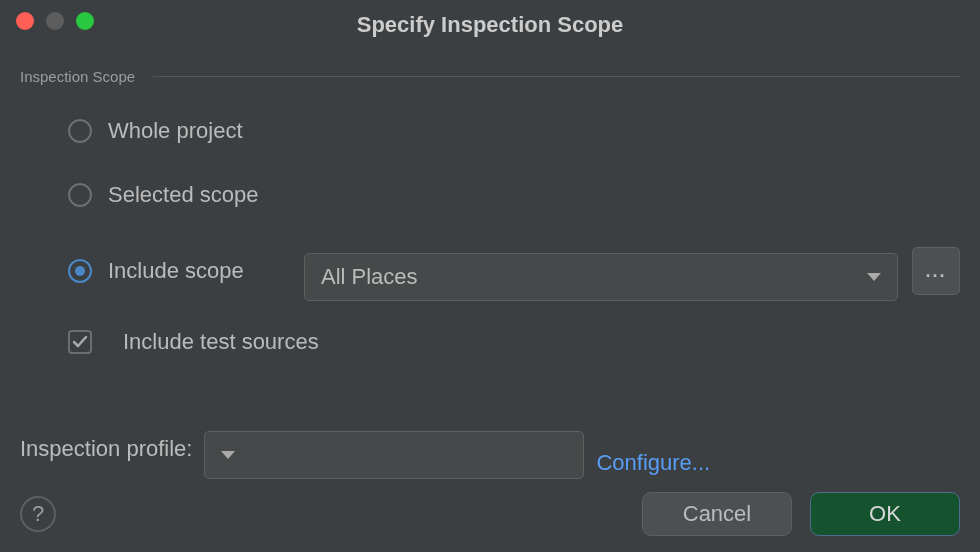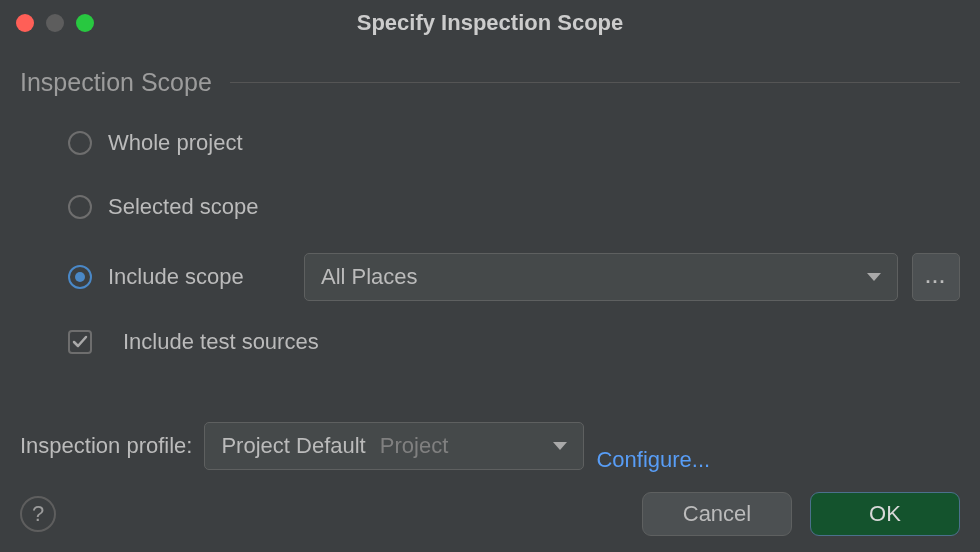--- a/index.html
+++ b/index.html
@@ -12,22 +12,22 @@
       width: 980px;
       height: 552px;
       background: #3c3f41;
       color: #bbbbbb;
       font-size: 22px;
       overflow: hidden;
     }
     .titlebar {
       height: 46px;
       display: flex;
-      align-items: center;
-      padding: 0 16px;
+      align-items: flex-start;
+      padding: 12px 16px;
       position: relative;
     }
     .traffic-lights {
       display: flex;
       gap: 12px;
       align-items: center;
     }
     .traffic-light {
       width: 18px;
       height: 18px;
@@ -50,21 +50,21 @@
       padding: 22px 20px 0 20px;
     }
     .section-header {
       display: flex;
       align-items: center;
       gap: 18px;
       margin-bottom: 28px;
     }
     .section-label {
       color: #9c9c9c;
-      font-size: 25px;
+      font-size: 15px;
       white-space: nowrap;
     }
     .section-divider {
       flex: 1;
       height: 1px;
       background: #555555;
     }
     .radio-group {
       padding-left: 48px;
     }
@@ -117,20 +117,21 @@
     .dropdown {
       flex: 1;
       height: 48px;
       background: #45494a;
       border: 1px solid #5e6060;
       border-radius: 5px;
       display: flex;
       align-items: center;
       padding: 0 16px;
       justify-content: space-between;
+      margin-top: 12px;
     }
     .dropdown.inline {
       flex: none;
       width: auto;
       min-width: 380px;
     }
     .dropdown-text {
       color: #bbbbbb;
     }
     .dropdown-text-dim {
@@ -302,24 +303,20 @@
       <svg width="16" height="16" viewBox="0 0 16 16">
           <path d="M2 8 L6 12 L14 3" stroke="#a9a9a9" stroke-width="2.5" fill="none" stroke-linecap="round" stroke-linejoin="round"></path>
         </svg>
     </span>
     <span class="radio-label">Include test sources</span>
   </div>
 
   <div class="profile-row">
     <span class="profile-label">Inspection profile:</span>
     <div class="dropdown inline">
-      <span>
-        <span class="dropdown-text">Project Default</span>
-        <span class="dropdown-text-dim">Project</span>
-      </span>
       <span class="chevron"></span>
     </div>
     <span class="link">Configure...</span>
   </div>
 
 </div>
 
 <div class="footer">
   <div class="help-btn">
     <span>?</span>

